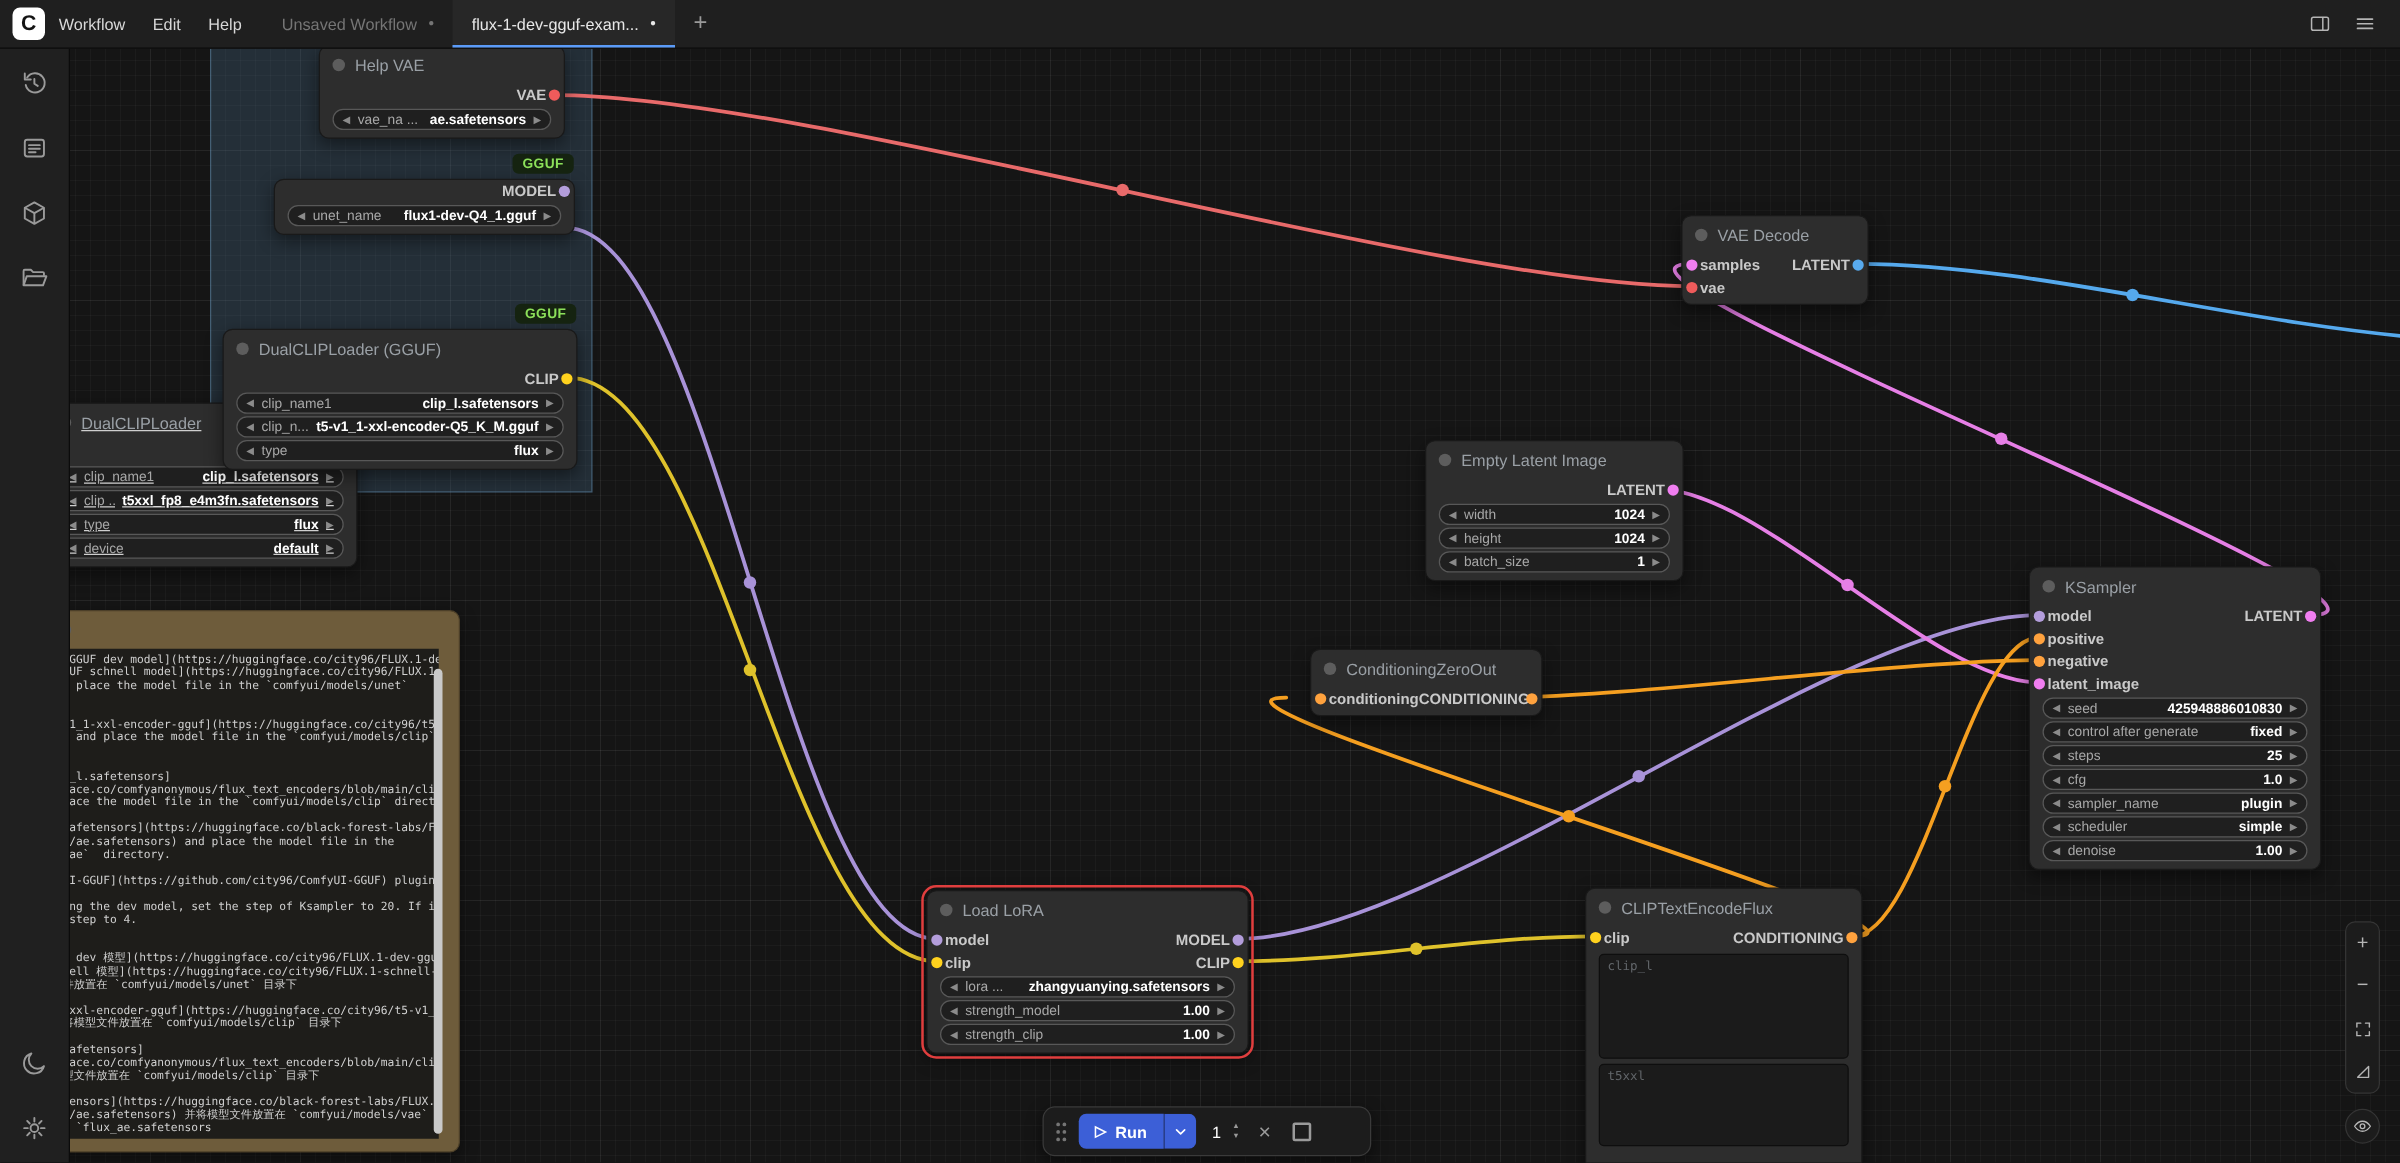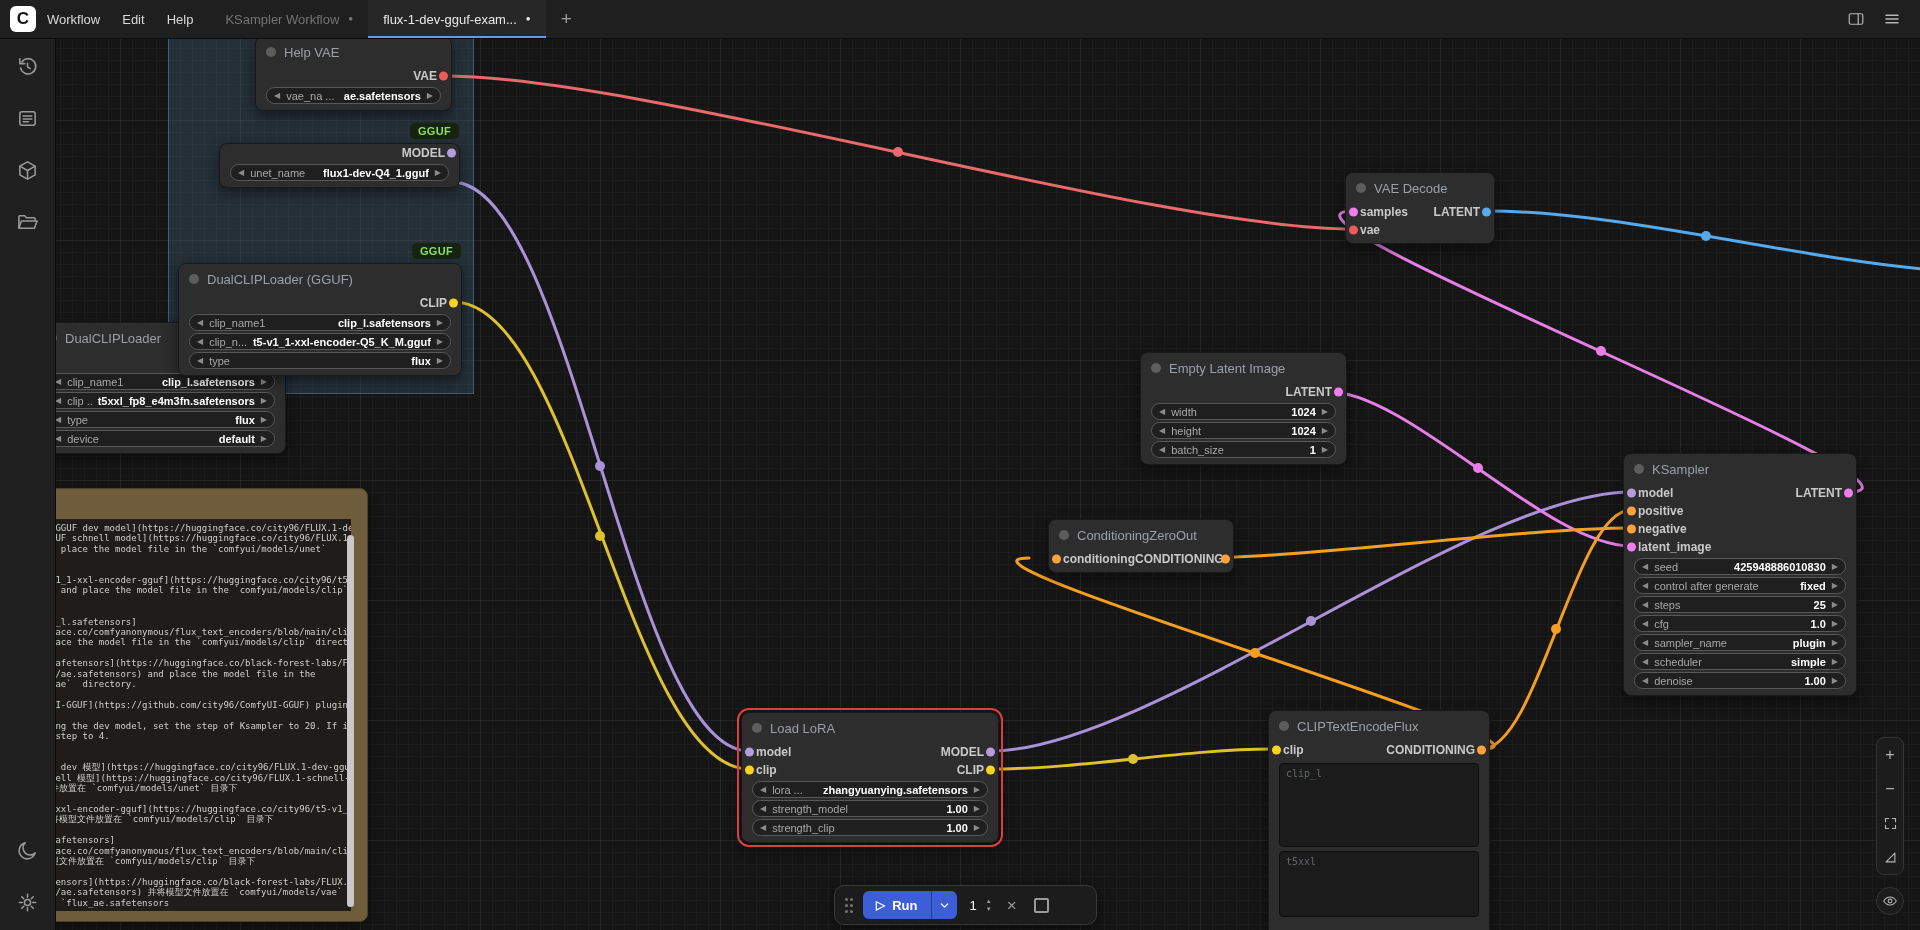--- a/index.html
+++ b/index.html
@@ -102,21 +102,21 @@
       <circle cx="1311" cy="621" r="5" fill="#a892d8"></circle>
       <circle cx="600" cy="536" r="5" fill="#dfc22b"></circle>
       <circle cx="1133" cy="759" r="5" fill="#dfc22b"></circle>
       <circle cx="1478" cy="468" r="5" fill="#e67fe6"></circle>
       <circle cx="1601" cy="351" r="5" fill="#e67fe6"></circle>
       <circle cx="1706" cy="236" r="5" fill="#55a9ed"></circle>
       <circle cx="1255" cy="653" r="5" fill="#f59f20"></circle>
       <circle cx="1556" cy="629" r="5" fill="#f59f20"></circle>
     </svg>
   <div id="world">
-      <div class="node" style="left: 36px; top: 322px; width: 250px;">
+      <div class="node" style="left: 36px; top: 322px; width: 250px; text-decoration: underline;">
         <div class="node-header">
           <span class="header-dot"></span>
           <span class="node-title">DualCLIPLoader</span>
         </div>
         <div class="row">
           <span class="out-label">CLIP</span>
           <span class="slot-dot out" style="background: rgb(255, 210, 30);"></span>
         </div>
         <div class="widget">
           <span class="warrow">◀</span>
@@ -426,21 +426,21 @@
 
 <div class="topbar">
   <div class="logo">
       <span>C</span>
     </div>
   <div class="menu-item menu-bold">Workflow</div>
   <div class="menu-item">Edit</div>
   <div class="menu-item">Help</div>
   <div class="tabs">
     <div class="tab">
-      <span class="tab-label">KSampler Workflow</span>
+      <span class="tab-label">Unsaved Workflow</span>
       <span class="tab-dot" style="color:#757575">●</span>
     </div>
     <div class="tab active">
       <span class="tab-label">flux-1-dev-gguf-exam...</span>
       <span class="tab-dot" style="color:#e8e8e8">●</span>
     </div>
     <div class="newtab">+</div>
   </div>
   <div class="topbar-right">
     <span class="tb-icon">

